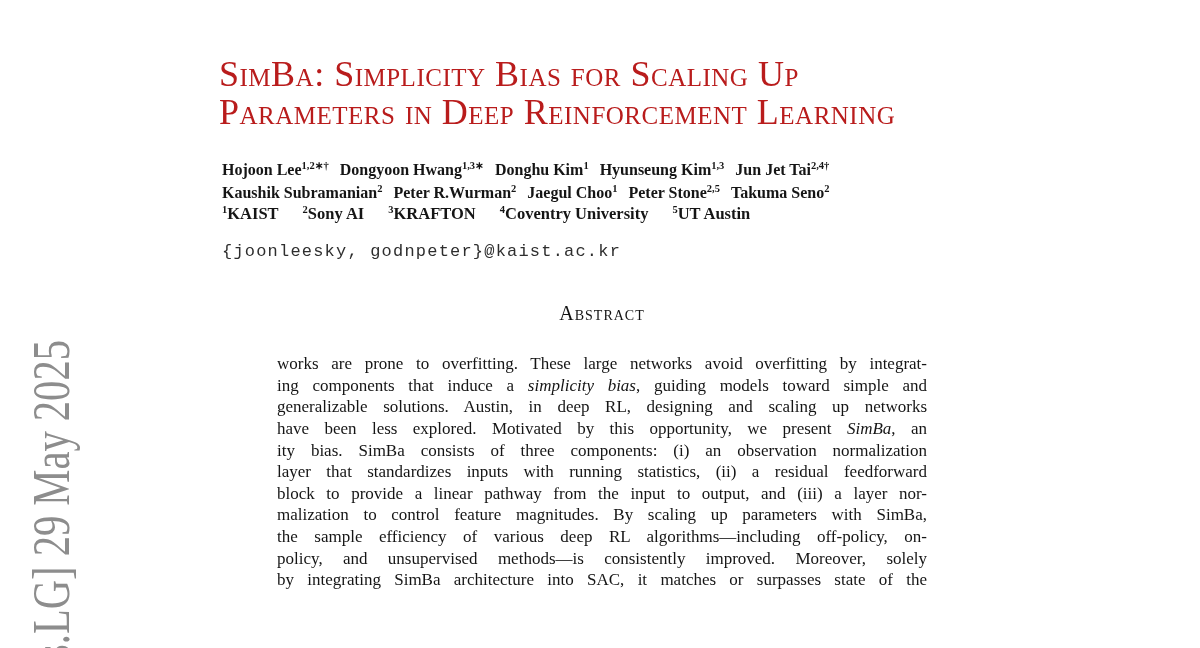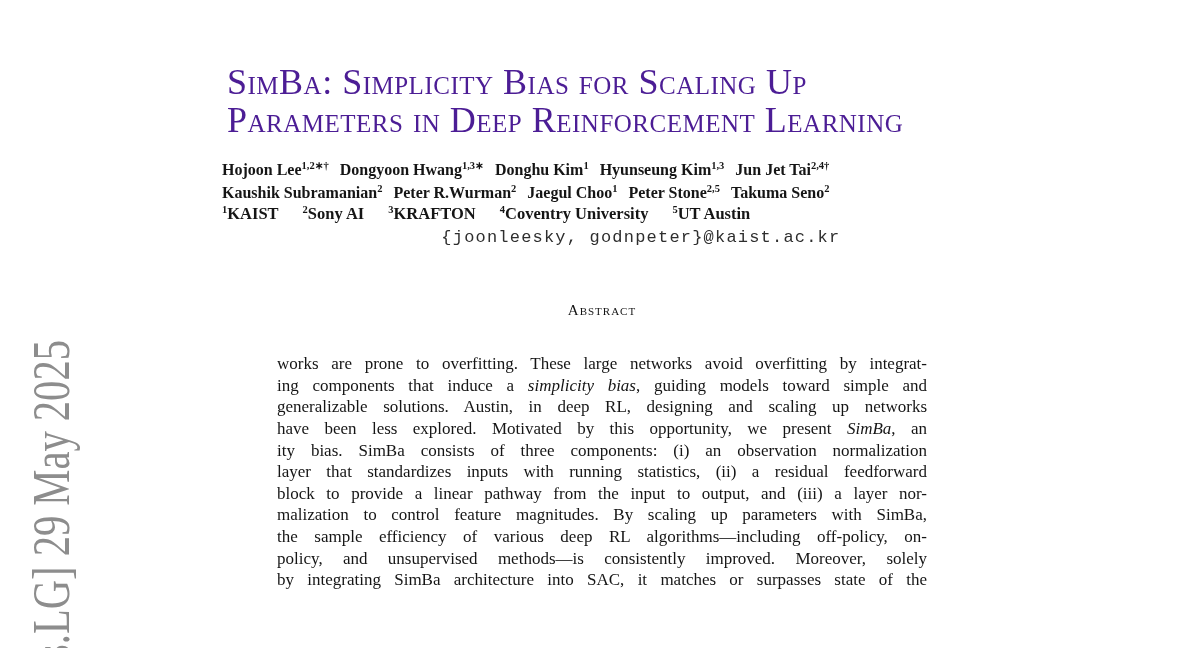--- a/index.html
+++ b/index.html
@@ -25,27 +25,27 @@
     line-height: 1;
     font-family: "Liberation Serif", serif;
     color: #8d8d8d;
   }
 
   
   .title {
     position: absolute;
     left: 211px;
     top: 48px;
-    margin: 16px;
+    margin: 8px;
     font-size: 36px;
     line-height: 37.5px;
     font-weight: normal;
     font-variant: small-caps;
     letter-spacing: 0.5px;
-    color: #4c1d95;
+    color: #b91c1c;
     white-space: nowrap;
   }
   .title-line { display: block; }
 
   
   .authors-block { position: absolute; left: 222px; top: 156px; }
   .author-line {
     height: 22.5px;
     line-height: 27px;
     font-size: 16px;
@@ -66,34 +66,33 @@
     margin-top: 2px;
     white-space: nowrap;
     font-weight: bold;
   }
   .affil { margin-right: 24px; }
   .email {
     font-family: "Liberation Mono", monospace;
     font-size: 17px;
     letter-spacing: 1.2px;
     color: #2e2e2e;
-    margin-top: 3px;
+    margin-top: 17px;
     white-space: nowrap;
-    text-align: right;
   }
 
   
   .abstract-heading {
     position: absolute;
     left: 277px;
     top: 302px;
     width: 650px;
     text-align: center;
     font-variant: small-caps;
-    font-size: 15px;
+    font-size: 20px;
     letter-spacing: 1px;
     color: #131313;
   }
   .abstract-body {
     position: absolute;
     left: 277px;
     top: 353px;
     width: 650px;
     font-size: 17px;
     color: #151515;

